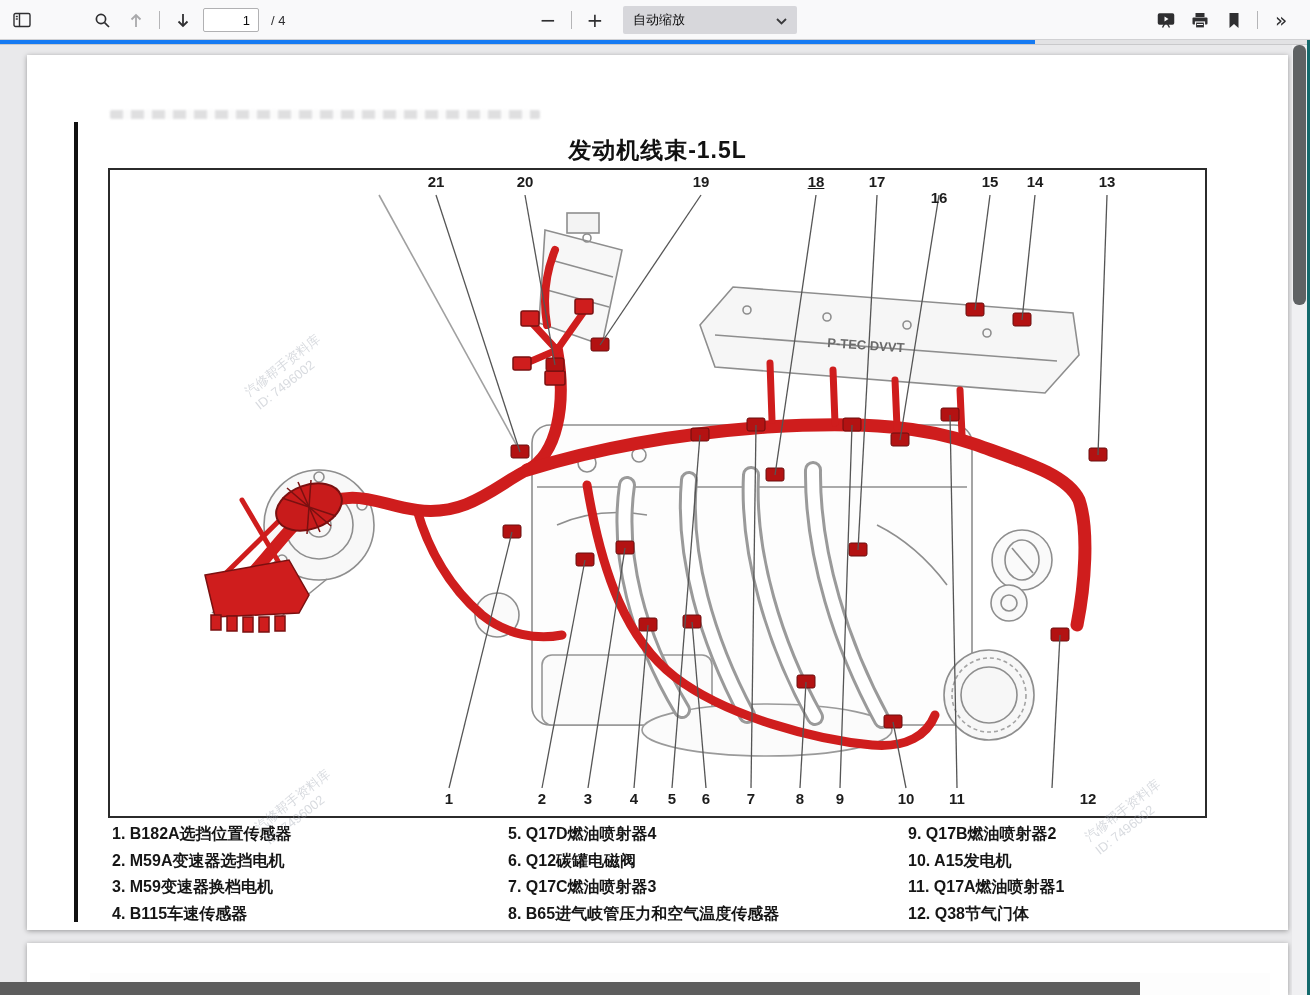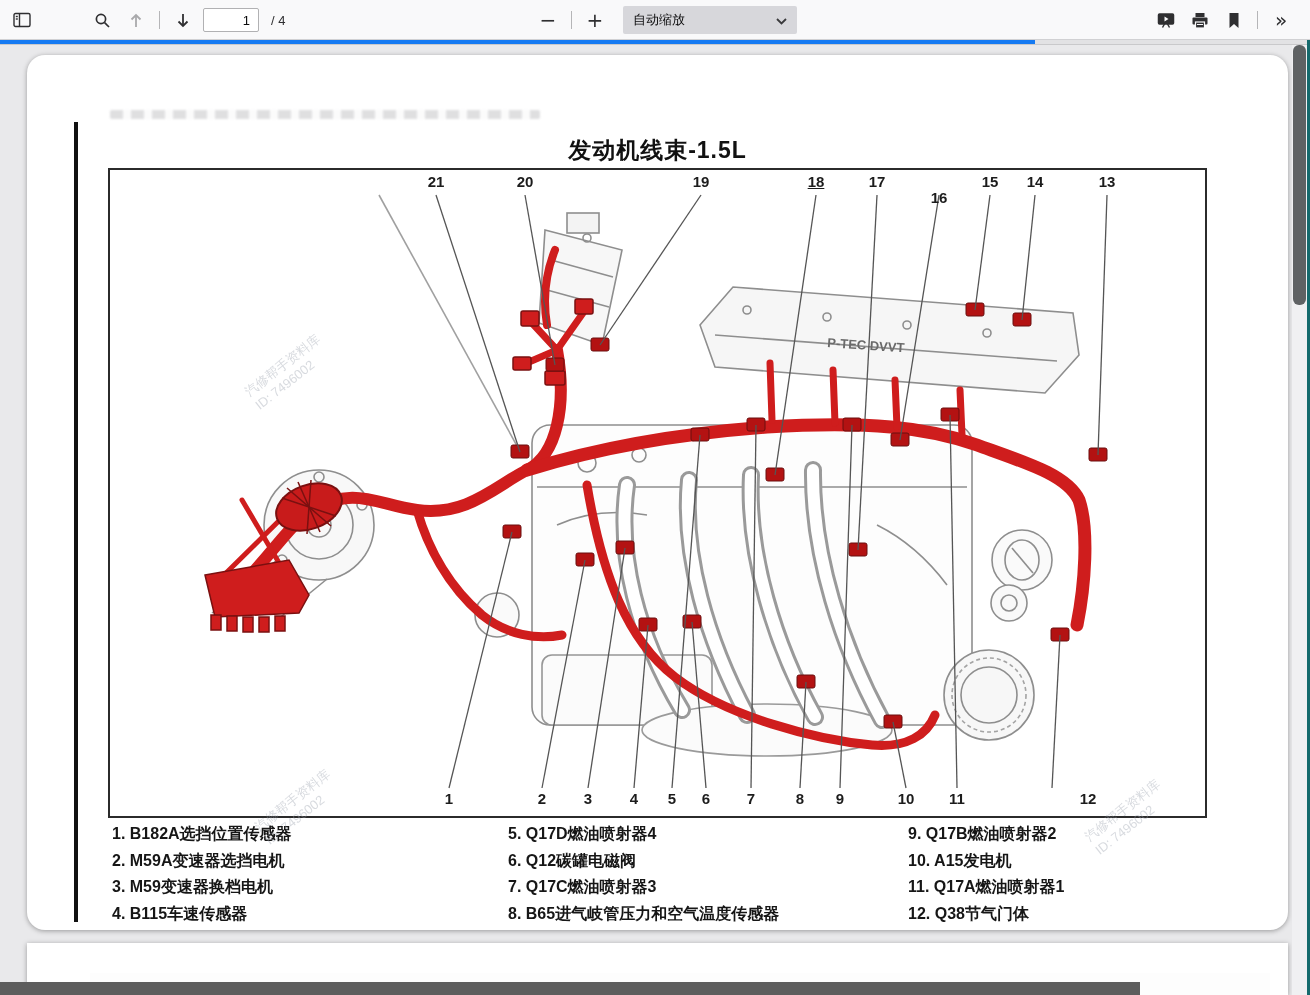--- a/index.html
+++ b/index.html
@@ -21,21 +21,21 @@
   .page-count { font-size:13px; color:#2f2f31; margin-left:6px; }
   .zoom-select { width:174px; height:28px; background:#d7d7db; border-radius:2px; display:flex; align-items:center; padding:0 10px; font-size:13px; color:#0c0c0d; margin-left:8px; }
   .zoom-select .zs-label { flex:1; }
 
   
   .progress { position:absolute; left:0; top:40px; width:1310px; height:5px; background:#e2e2e4; border-bottom:1px solid #c9c9cb; z-index:29; }
   .progress-fill { height:100%; background:#157af2; width:0; }
 
   
   .page { position:absolute; left:27px; width:1261px; background:#ffffff; box-shadow:0 1px 5px rgba(0,0,0,0.35); }
-  #page1 { top:55px; height:875px;border-radius:18px; }
+  #page1 { top:55px; height:875px; }
   #page2 { top:943px; height:52px; }
   #page2 .p2-strip { position:absolute; left:63px; top:30px; width:1180px; height:22px; background:#fdfdfd; }
 
   .top-smudge { position:absolute; left:83px; top:55px; width:430px; height:9px; border-radius:2px; opacity:.4; filter:blur(1.2px);
     background:repeating-linear-gradient(90deg, rgba(110,110,116,.55) 0 13px, rgba(190,190,196,.15) 13px 21px); }
   .margin-bar { position:absolute; left:47px; top:67px; width:4px; height:800px; background:#111; }
 
   .doc-title { position:absolute; left:81px; top:80px; width:1099px; text-align:center; font-size:23px; font-weight:bold; color:#111; letter-spacing:1px; }
   .diagram-box { position:absolute; left:81px; top:113px; width:1099px; height:650px; border:2px solid #2b2b2b; }
 

